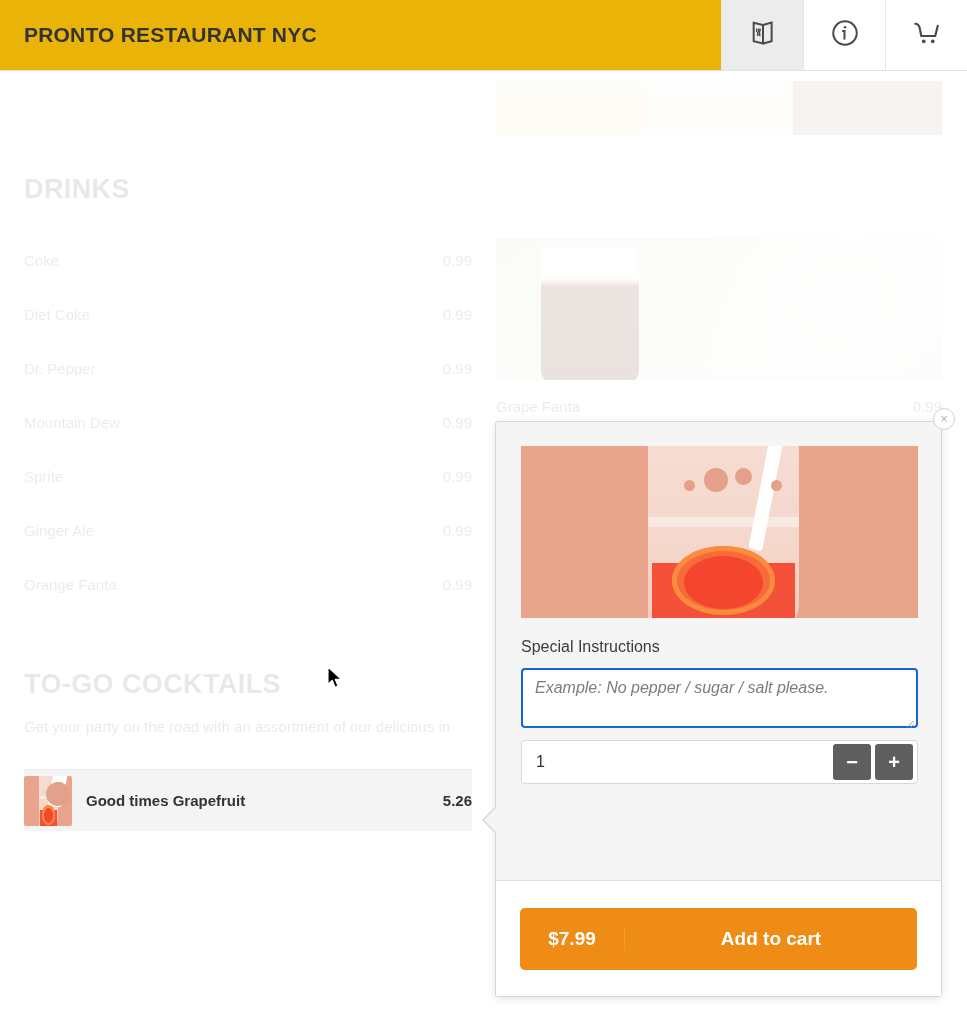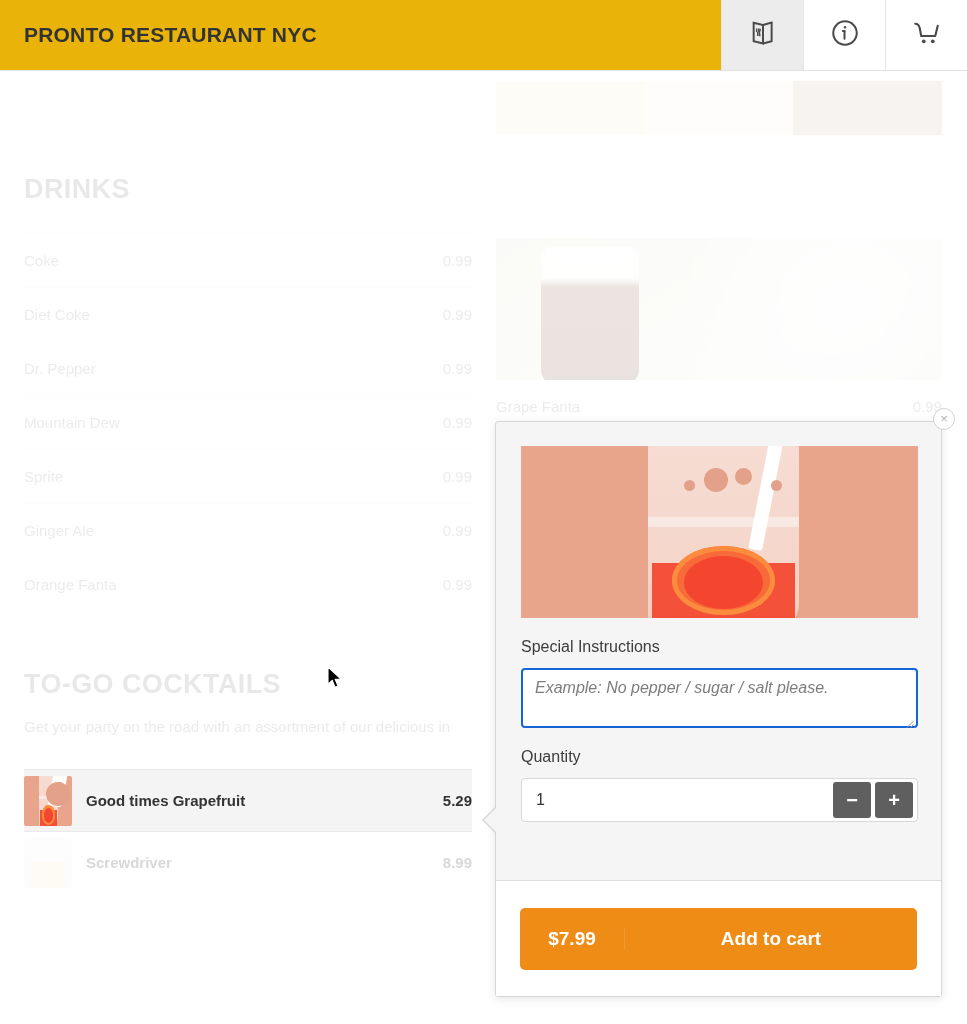--- a/index.html
+++ b/index.html
@@ -537,30 +537,23 @@
             <div class="liquid"></div>
             <div class="slice"></div>
             <div class="slice-in"></div>
             <div class="straw"></div>
             <div class="seal"></div>
             <div class="hole h1"></div>
             <div class="hole h2"></div>
           </div>
         </div>
         <span class="cname">Good times Grapefruit</span>
-        <span class="cprice">5.29</span>
-      </div>
-
-      <div class="cocktail-row faded">
-        <div class="thumb">
-          <div class="art-screwdriver"></div>
-        </div>
-        <span class="cname">Screwdriver</span>
-        <span class="cprice">8.99</span>
-      </div>
+        <span class="cprice">5.26</span>
+      </div>
+
 
     </div>
   </div>
 
   <div class="popover">
     <div class="popover-tail-outer"></div>
     <div class="popover-tail-inner"></div>
 
     <div class="close-btn">×</div>
 
@@ -585,21 +578,20 @@
 
       <div class="instructions-box">
         <span>Example: No pepper / sugar / salt please.</span>
         <span class="resize-grip">
           <svg width="10" height="10" viewBox="0 0 10 10" stroke="#9a9a9a" stroke-width="1">
             <path d="M9.5 3 L3 9.5 M9.5 6.5 L6.5 9.5"></path>
           </svg>
         </span>
       </div>
 
-      <div class="field-label">Quantity</div>
 
       <div class="qty-wrap">
         <span class="qty-value">1</span>
         <span class="qty-btn">−</span>
         <span class="qty-btn">+</span>
       </div>
 
     </div>
 
     <div class="modal-footer">

